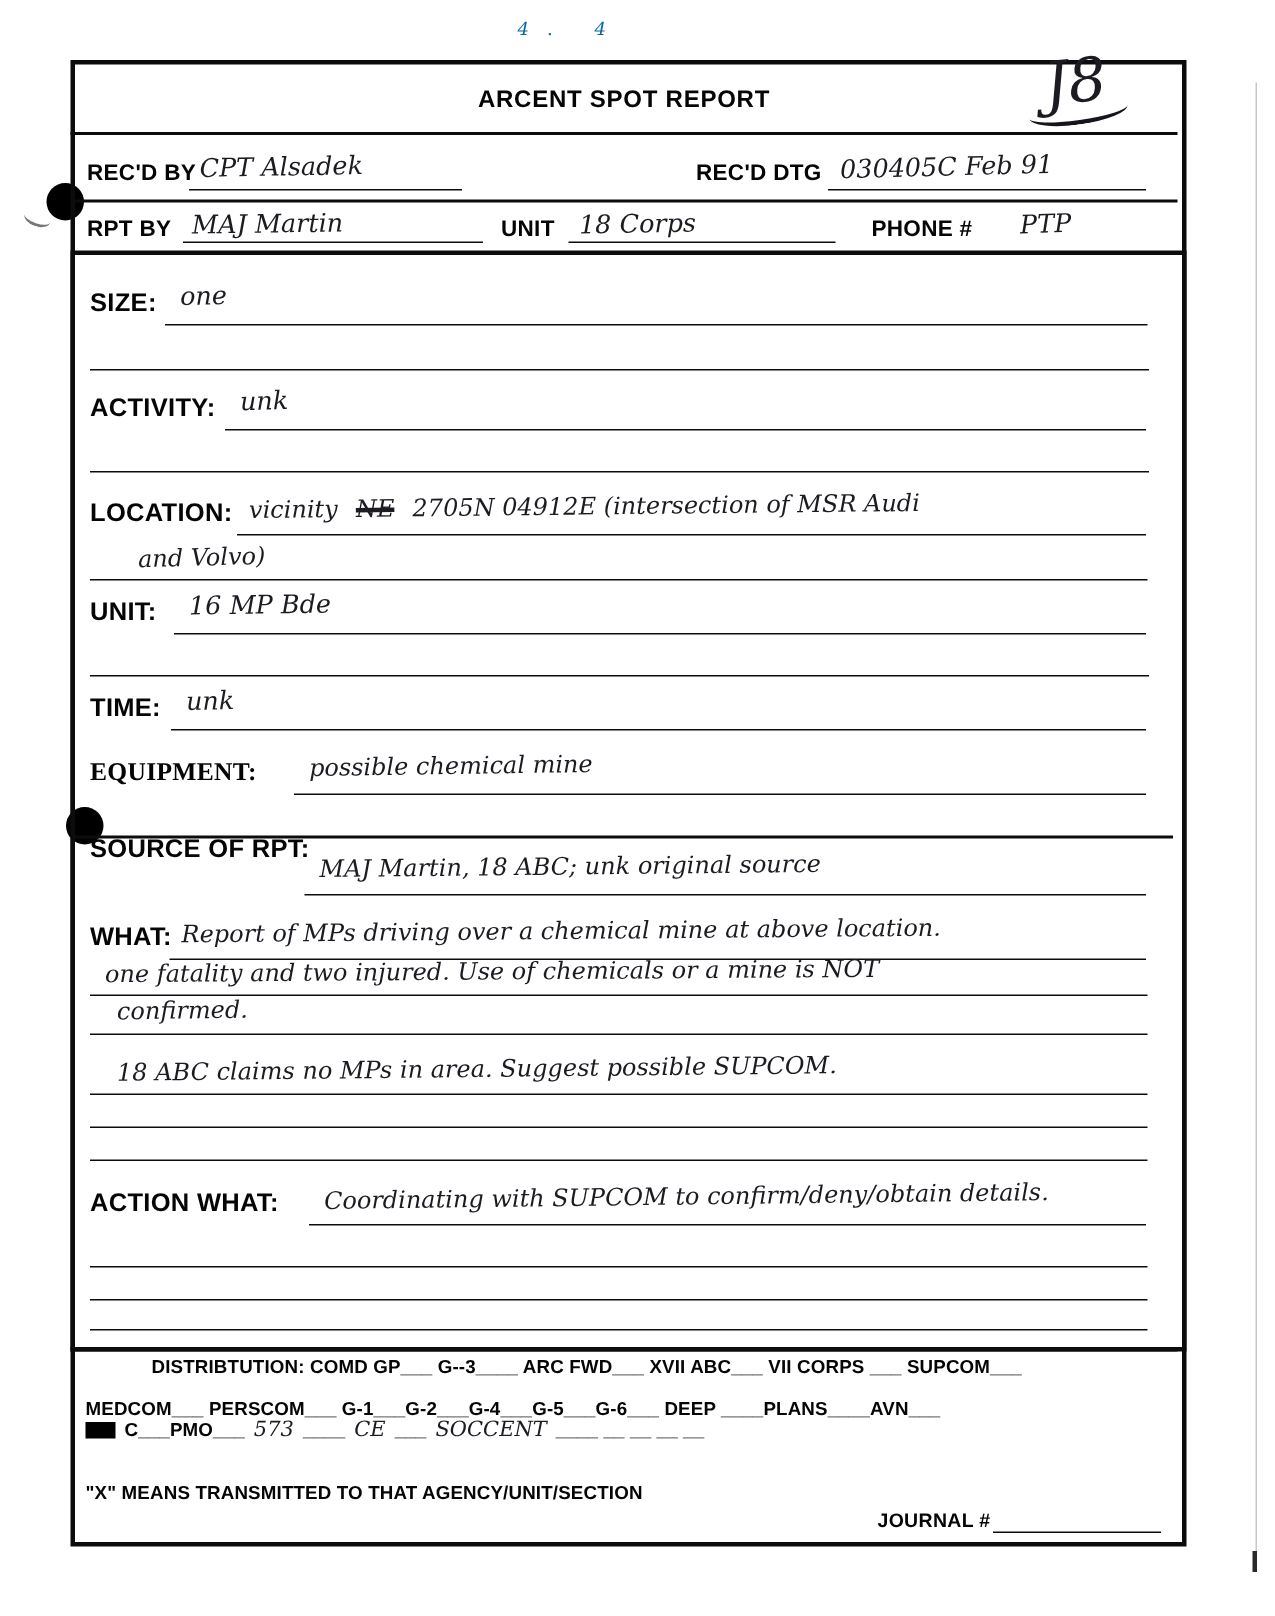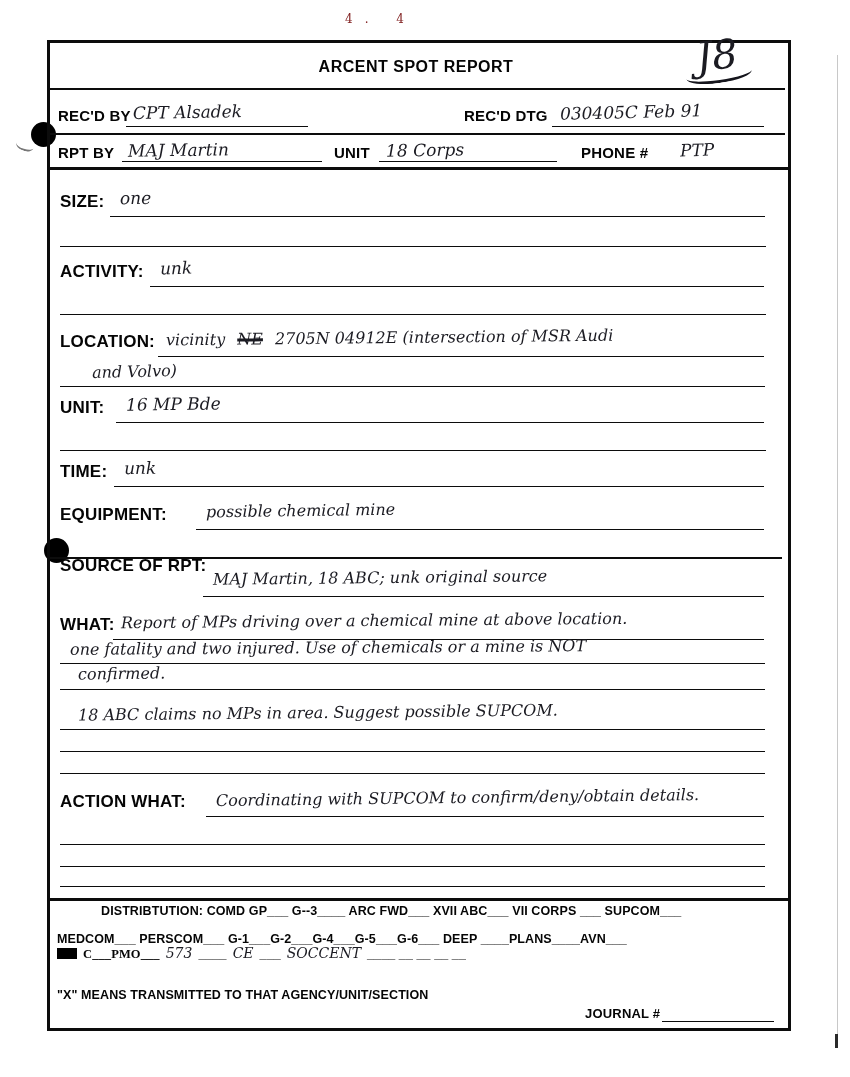--- a/index.html
+++ b/index.html
@@ -9,21 +9,21 @@
   .lbl{font-weight:700;white-space:nowrap;letter-spacing:0.2px;color:#050505;}
   .hw{font-family:"DejaVu Serif",serif;font-style:italic;color:#1b1b22;white-space:nowrap;}
   .hline{position:absolute;height:0;border-top:2px solid #0c0c0c;}
   .hline.thin{border-top-width:1.6px;}
   .hline.thick{border-top-width:3px;}
   .box{position:absolute;border:3px solid #0c0c0c;}
   .title{font-weight:700;font-size:16px;text-align:center;letter-spacing:0.5px;color:#050505;}
   .dist{font-weight:700;font-size:12.5px;white-space:nowrap;letter-spacing:0.1px;color:#050505;}
   .punch{width:25px;height:25px;border-radius:50%;background:#000;}
   .struck{text-decoration:line-through;text-decoration-thickness:2.5px;}
-  .topmark{font-family:"DejaVu Serif",serif;color:#7f1d1d;font-size:12px;letter-spacing:12px;}
+  .topmark{font-family:"DejaVu Serif",serif;font-style:italic;color:#0369a1;font-size:12px;letter-spacing:12px;}
   .flexrow{display:flex;align-items:baseline;gap:6px;}
   .blob{width:20px;height:11px;background:#000;align-self:center;}
 </style>
 </head>
 <body>
 
 <div class="page">
 
   <span class="abs topmark" style="left:345px;top:12px;">4.  4</span>
   <div class="abs" style="left:837px;top:55px;width:1px;height:985px;background:#c8c8c8;"></div>
@@ -80,21 +80,21 @@
 
   <span class="abs lbl" style="left:60px;top:398px;font-size:17px;">UNIT:</span>
   <span class="abs hw" style="left:126px;top:394px;font-size:17px;transform:rotate(-0.8deg);">16 MP Bde</span>
   <div class="hline thin" style="left:116px;top:422px;width:648px;"></div>
   <div class="hline thin" style="left:60px;top:450px;width:706px;"></div>
 
   <span class="abs lbl" style="left:60px;top:462px;font-size:17px;">TIME:</span>
   <span class="abs hw" style="left:124px;top:458px;font-size:17px;transform:rotate(-1.2deg);">unk</span>
   <div class="hline thin" style="left:114px;top:486px;width:650px;"></div>
 
-  <span class="abs lbl" style="left:60px;top:505px;font-size:17px;">EQUIPMENT:</span>
+  <span class="abs lbl" style="left:60px;top:505px;font-size:17px;font-family:Liberation Serif, serif;">EQUIPMENT:</span>
   <span class="abs hw" style="left:206px;top:501px;font-size:16px;transform:rotate(-0.8deg);">possible chemical mine</span>
   <div class="hline thin" style="left:196px;top:529px;width:568px;"></div>
   <div class="hline" style="left:50px;top:557px;width:732px;"></div>
 
   <span class="abs lbl" style="left:60px;top:556px;font-size:17px;text-align:right;">SOURCE OF RPT:</span>
   <span class="abs hw" style="left:213px;top:568px;font-size:16px;transform:rotate(-0.6deg);">MAJ Martin, 18 ABC; unk original source</span>
   <div class="hline thin" style="left:203px;top:596px;width:561px;"></div>
 
   <span class="abs lbl" style="left:60px;top:615px;font-size:17px;">WHAT:</span>
   <span class="abs hw" style="left:121px;top:611px;font-size:16px;transform:rotate(-0.5deg);">Report of MPs driving over a chemical mine at above location.</span>
@@ -113,21 +113,21 @@
   <div class="hline thin" style="left:206px;top:816px;width:558px;"></div>
   <div class="hline thin" style="left:60px;top:844px;width:705px;"></div>
   <div class="hline thin" style="left:60px;top:866px;width:705px;"></div>
   <div class="hline thin" style="left:60px;top:886px;width:705px;"></div>
 
   <div class="hline thick" style="left:47px;top:898px;width:738px;"></div>
   <span class="abs dist" style="left:57px;top:904px;padding-left:44px;">DISTRIBTUTION:   COMD GP___   G--3____   ARC FWD___ XVII ABC___   VII CORPS ___ SUPCOM___</span>
   <span class="abs dist" style="left:57px;top:932px;">MEDCOM___  PERSCOM___  G-1___G-2___G-4___G-5___G-6___  DEEP ____PLANS____AVN___</span>
   <div class="abs flexrow" style="left:57px;top:945px;">
     <span class="blob"></span>
-    <span class="dist" style="position:static;font-family:Liberation Serif, serif;">C___PMO___</span>
+    <span class="dist" style="position:static;">C___PMO___</span>
     <span class="hw" style="font-size:14px;">573</span>
     <span class="dist" style="position:static;">____</span>
     <span class="hw" style="font-size:14px;">CE</span>
     <span class="dist" style="position:static;">___</span>
     <span class="hw" style="font-size:14px;">SOCCENT</span>
     <span class="dist" style="position:static;">____   __   __   __   __</span>
   </div>
   <span class="abs dist" style="left:57px;top:988px;">"X" MEANS TRANSMITTED TO THAT AGENCY/UNIT/SECTION</span>
   <span class="abs lbl" style="left:585px;top:1006px;font-size:13px;">JOURNAL #</span>
   <div class="hline thin" style="left:662px;top:1021px;width:112px;"></div>

